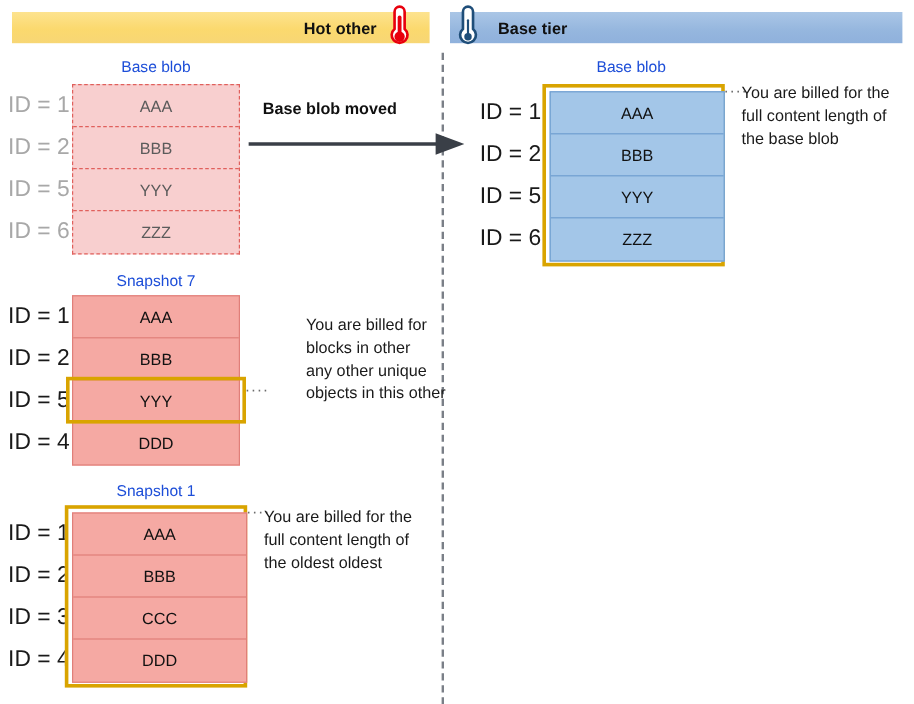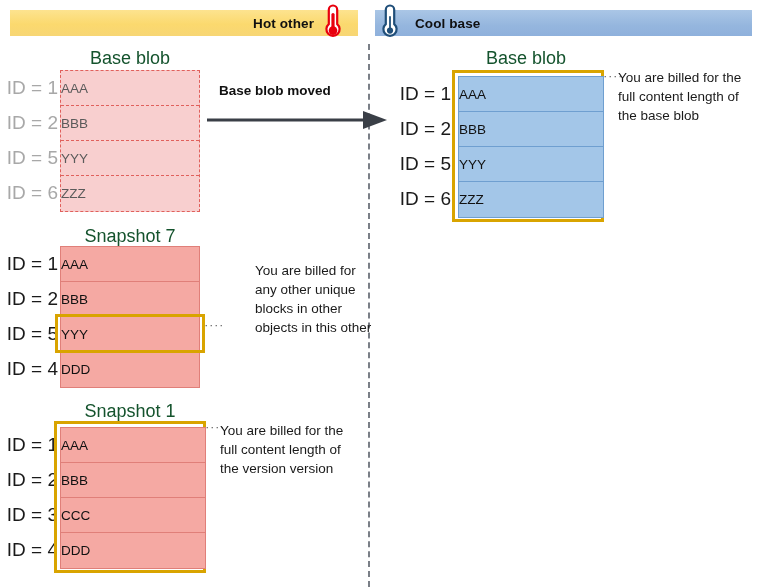--- a/index.html
+++ b/index.html
@@ -81,22 +81,22 @@
     top: 110px;
     width: 180px;
     height: 20px;
   }
 
   
   .group { position: absolute; }
   .group-title {
     position: absolute;
     text-align: center;
-    font-size: 18px;
-    color: #14532d;
+    font-size: 13px;
+    color: #1d4ed8;
     white-space: nowrap;
   }
 
   .id-col {
     position: absolute;
     width: 56px;
     text-align: right;
   }
   .id-label {
     font-size: 19px;
@@ -106,21 +106,21 @@
   }
   .id-label.faded { color: #a8a8a8; }
 
   .blob {
     position: absolute;
     box-sizing: border-box;
   }
   .blob .row {
     height: 35px;
     line-height: 35px;
-    text-align: left;
+    text-align: center;
     font-size: 13.5px;
     box-sizing: border-box;
   }
 
   
   .blob.ghost {
     border: 1.5px dashed #e0605c;
     background: #f8cfcf;
   }
   .blob.ghost .row {
@@ -190,21 +190,21 @@
 </div>
 <span class="thermo hot-thermo">
   <svg width="22" height="38" viewBox="0 0 22 38">
     <path d="M11 3.5 a4.2 4.2 0 0 1 4.2 4.2 v14.4 a6.6 6.6 0 1 1 -8.4 0 v-14.4 a4.2 4.2 0 0 1 4.2 -4.2 z" fill="#ffffff" stroke="#e8000d" stroke-width="2.2"></path>
     <circle cx="11" cy="28.6" r="4.3" fill="#e8000d"></circle>
     <rect x="9.4" y="11" width="3.2" height="16" rx="1.6" fill="#e8000d"></rect>
   </svg>
 </span>
 
 <div class="tier-bar cool">
-  <span class="tier-label">Cool base</span>
+  <span class="tier-label">Base tier</span>
 </div>
 <span class="thermo cool-thermo">
   <svg width="22" height="38" viewBox="0 0 22 38">
     <path d="M11 3.5 a4.2 4.2 0 0 1 4.2 4.2 v14.4 a6.6 6.6 0 1 1 -8.4 0 v-14.4 a4.2 4.2 0 0 1 4.2 -4.2 z" fill="#ffffff" stroke="#1f4e79" stroke-width="2.2"></path>
     <circle cx="11" cy="28.6" r="3.1" fill="#1f4e79"></circle>
     <rect x="10.1" y="14" width="1.8" height="13" rx="0.9" fill="#1f4e79"></rect>
   </svg>
 </span>
 
 <div class="divider"></div>
@@ -253,22 +253,22 @@
     <div class="row">YYY</div>
     <div class="row">DDD</div>
   </div>
 
   <div class="gold-row-box" style="left:55px; top:314px; width:150px; height:39px;"></div>
 
   <span class="leader" style="left:204px; top:317px;">····</span>
 
   <div class="annotation" style="left:219px; top:261px; width:132px;margin-left:36px;">
     <div>You are billed for</div>
+    <div>blocks in other</div>
     <div>any other unique</div>
-    <div>blocks in other</div>
     <div>objects in this other</div>
   </div>
 </div>
 
 <div class="group">
   <div class="group-title" style="left:60px; top:401px; width:140px;">Snapshot 1</div>
 
   <div class="id-col" style="left:2px; top:427px;">
     <div class="id-label">ID = 1</div>
     <div class="id-label">ID = 2</div>
@@ -283,21 +283,21 @@
       <div class="row">CCC</div>
       <div class="row">DDD</div>
     </div>
   </div>
 
   <span class="leader" style="left:205px; top:419px;">····</span>
 
   <div class="annotation" style="left:220px; top:421px; width:146px;">
     <div>You are billed for the</div>
     <div>full content length of</div>
-    <div>the version version</div>
+    <div>the oldest oldest</div>
   </div>
 </div>
 
 <div class="group">
   <div class="group-title" style="left:453px; top:48px; width:146px;">Base blob</div>
 
   <div class="id-col" style="left:395px; top:76px;">
     <div class="id-label">ID = 1</div>
     <div class="id-label">ID = 2</div>
     <div class="id-label">ID = 5</div>

